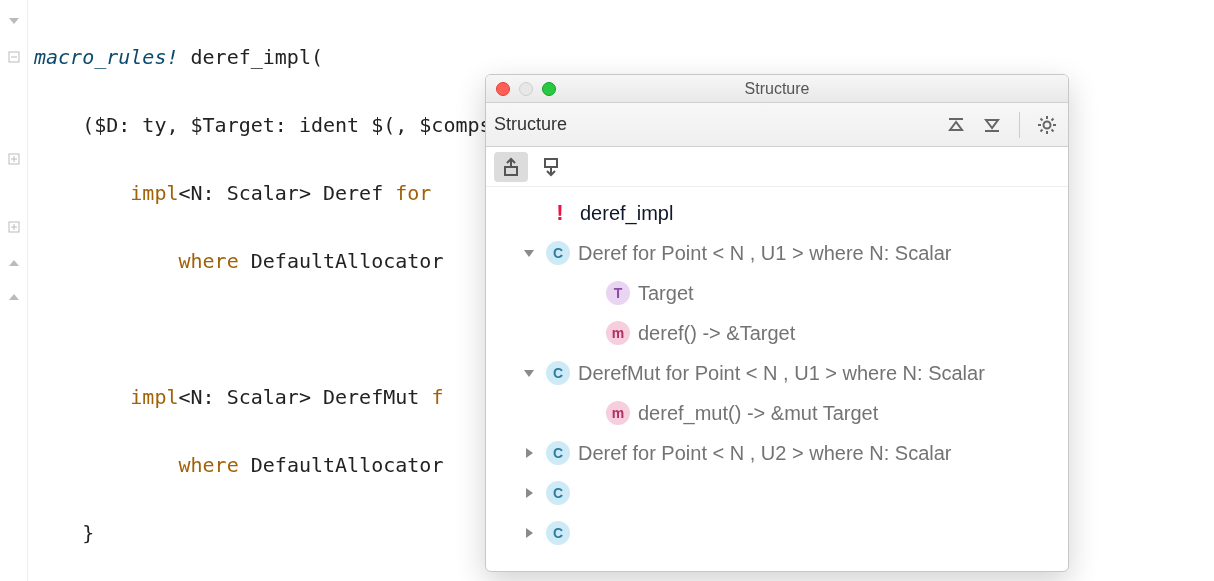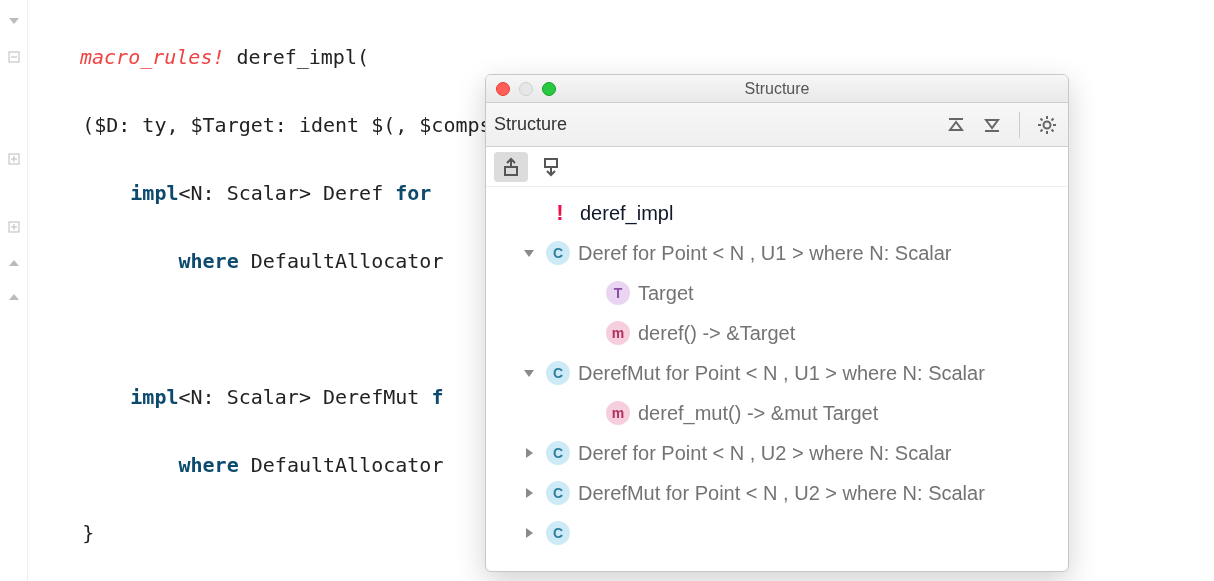--- a/index.html
+++ b/index.html
@@ -41,22 +41,22 @@
   }
   .gutter-mark svg { display:block }
   .code {
     padding: 6px 6px 6px 6px;
     line-height: 34px;
     white-space: pre;
     font-family: "Menlo", "Consolas", monospace;
     color: #222;
   }
   .code .line { height:34px; }
-  .tok-macro   { color: #ef4444; font-style: italic; margin-left: 46px; }
-  .tok-kw      { color: #0c4a6e; font-weight: bold; }
+  .tok-macro   { color: #0c4a6e; font-style: italic; }
+  .tok-kw      { color: #a16207; font-weight: normal; }
 
   
   .structure-window {
     position: absolute;
     left: 485px;
     top: 74px;
     width: 584px;
     height: 498px;
     background: #fff;
     border: 1px solid #c7c7c7;
@@ -364,21 +364,20 @@
         </div>
         <div class="tree-row indent-1">
           <div class="arrow ">
             <svg width="12" height="12" viewBox="0 0 12 12">
               <path d="M3 1 L10 6 L3 11 Z" fill="#8a8a8a"></path>
             </svg>
           </div>
           <div class="badge c">
             <span>C</span>
           </div>
-          <span class="tree-label">DerefMut for Point &lt; N , U2 &gt; where N: Scalar</span>
         </div>
         <div class="tree-row indent-1">
           <div class="arrow ">
             <svg width="12" height="12" viewBox="0 0 12 12">
               <path d="M3 1 L10 6 L3 11 Z" fill="#8a8a8a"></path>
             </svg>
           </div>
           <div class="badge c">
             <span>C</span>
           </div>

